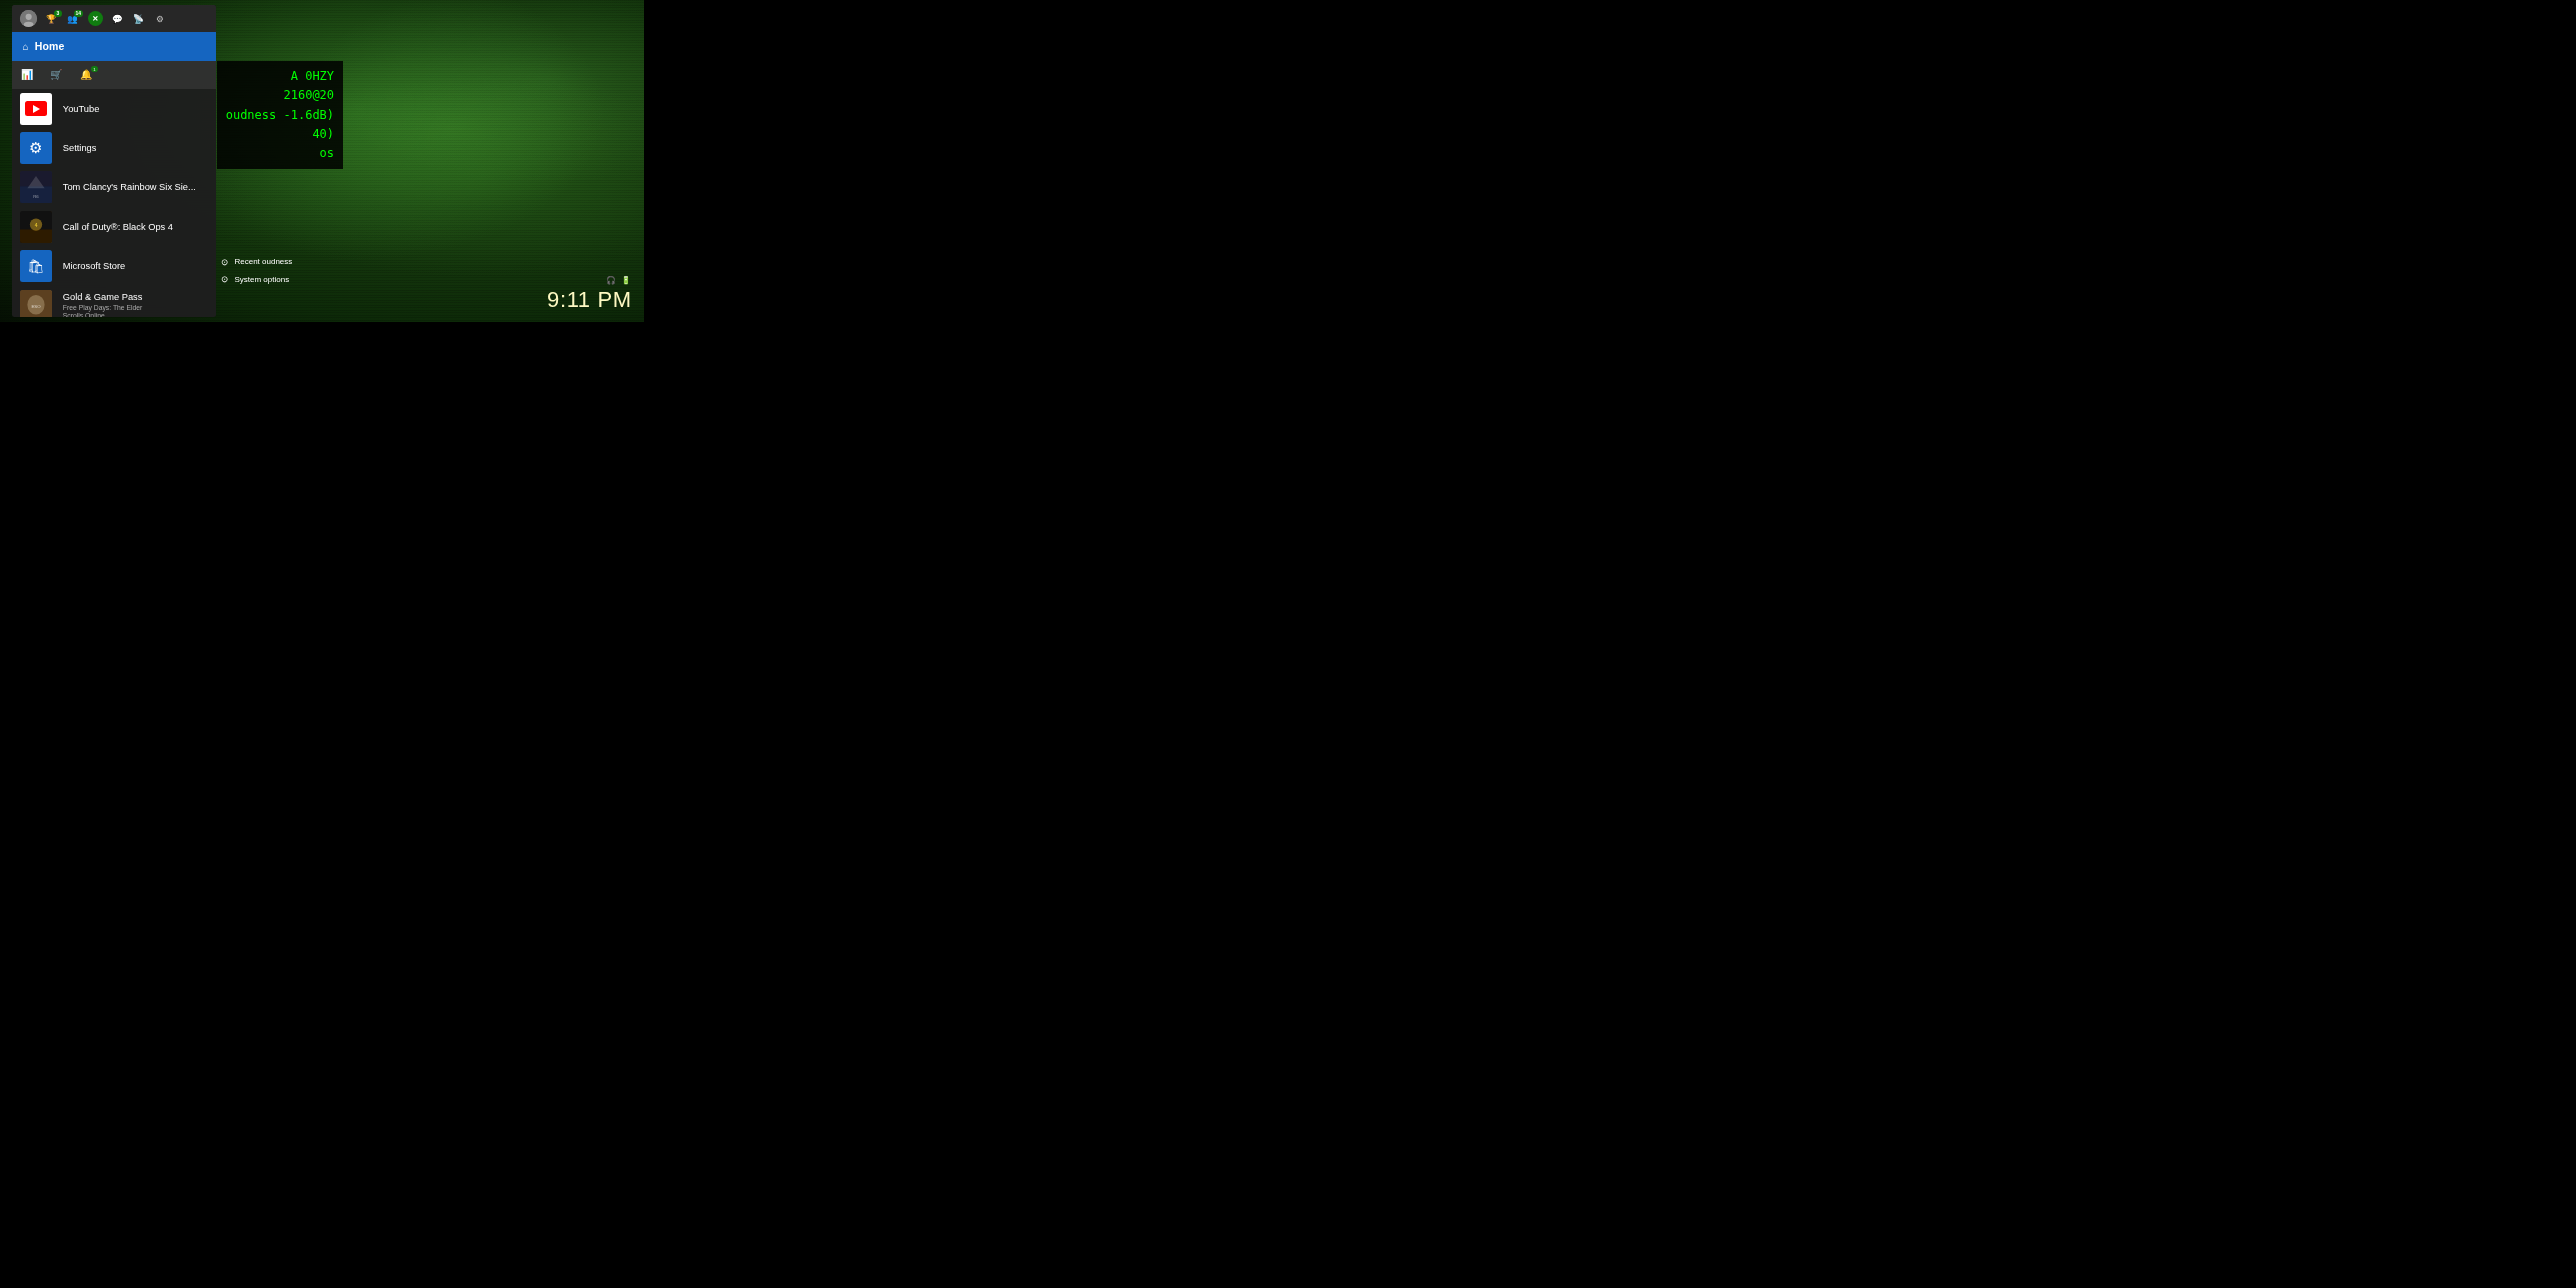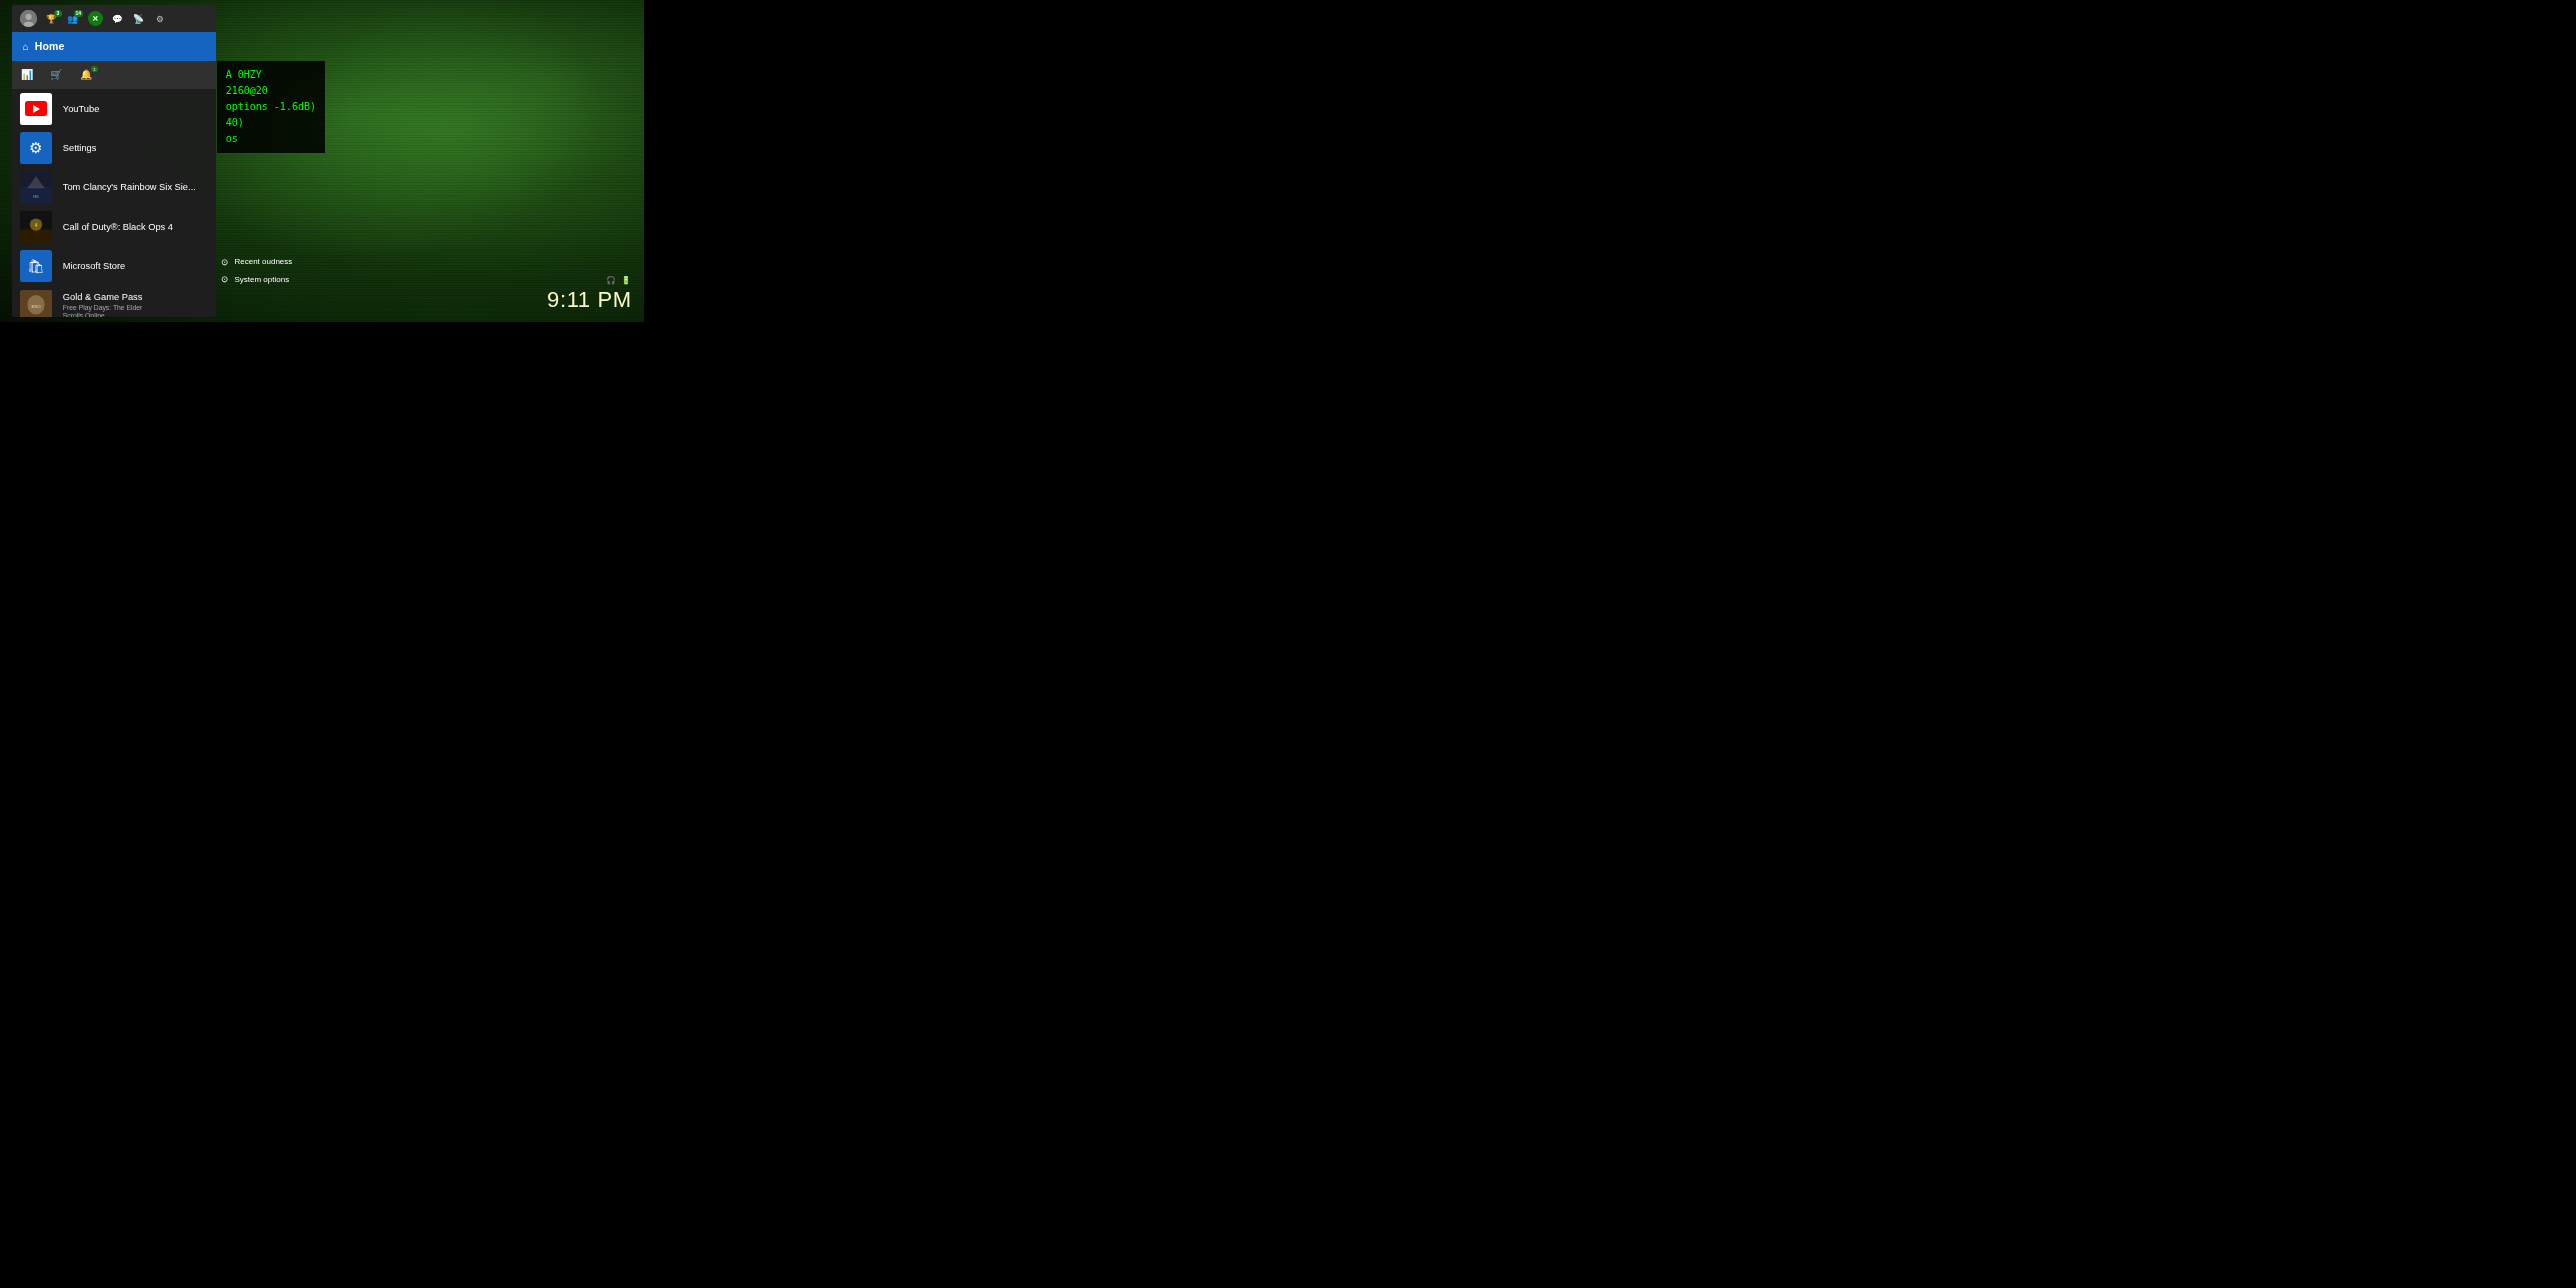--- a/index.html
+++ b/index.html
@@ -255,24 +255,25 @@
 
     
     .info-panel {
       position: absolute;
       top: 61px;
       left: 217px;
       background: rgba(0,0,0,0.85);
       padding: 6.2px 8.7px;
       color: #00ff00;
       font-family: monospace;
-      font-size: 10px;
+      font-size: 12px;
       line-height: 1.6;
       min-width: 87px;
       z-index: 10;
+      text-align: right;
     }
 
     
     .clock-area {
       position: absolute;
       bottom: 8.7px;
       right: 12.4px;
       display: flex;
       flex-direction: column;
       align-items: flex-end;
@@ -359,21 +360,21 @@
 </head>
 <body>
 
 <div class="bg">
   <div class="bg-overlay"></div>
 </div>
 
 <div class="info-panel">
   <div>A 0HZY</div>
   <div>2160@20</div>
-  <div>options -1.6dB)</div>
+  <div>oudness -1.6dB)</div>
   <div>40)</div>
   <div>os</div>
 </div>
 
 <div class="guide-panel">
 
   <div class="top-nav">
     <div class="avatar">
       <svg width="17.3" height="17.3" viewBox="0 0 28 28">
         <circle cx="14" cy="14" r="14" fill="#777"></circle>

